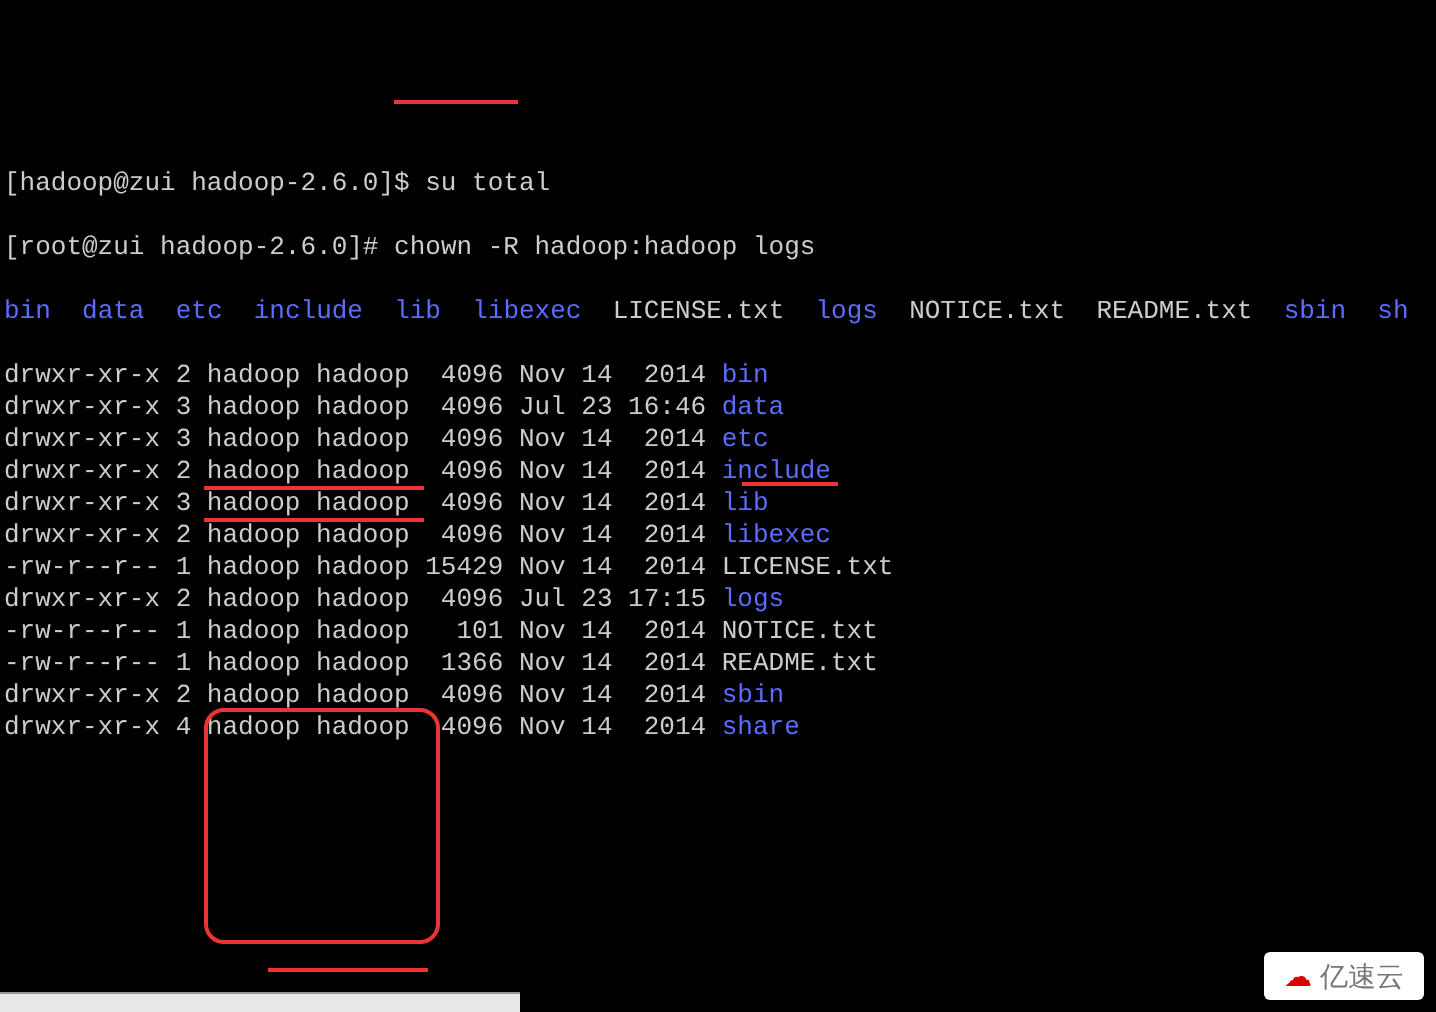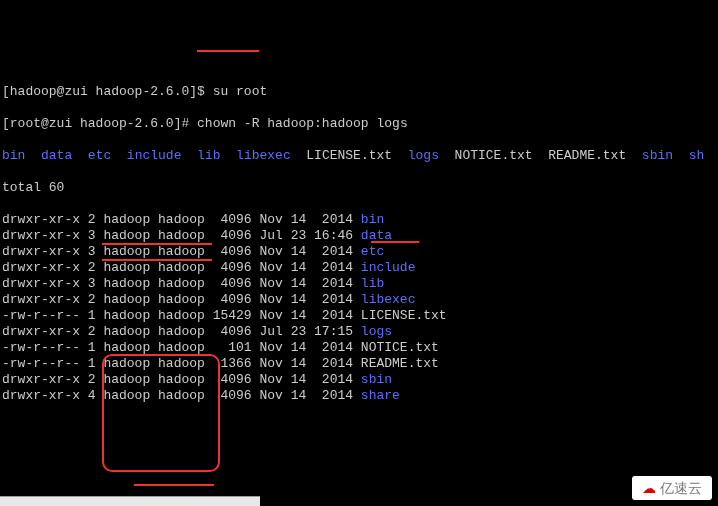--- a/index.html
+++ b/index.html
@@ -53,24 +53,23 @@
     border-top:1px solid #999;
     z-index:0;
   }
 </style>
 </head>
 <body>
 
 
 
 <div class="term">
-<span class="row">[hadoop@zui hadoop-2.6.0]$ su root</span>
+<span class="row">[hadoop@zui hadoop-2.6.0]$ su total</span>
 <span class="row"><span>[root@zui hadoop-2.6.0]# </span><span class="cmd">chown -R hadoop:hadoop logs</span></span>
 <span class="row"><span class="dir">bin</span>  <span class="dir">data</span>  <span class="dir">etc</span>  <span class="dir">include</span>  <span class="dir">lib</span>  <span class="dir">libexec</span>  <span class="file">LICENSE.txt</span>  <span class="dir">logs</span>  <span class="file">NOTICE.txt</span>  <span class="file">README.txt</span>  <span class="dir">sbin</span>  <span class="dir">sh</span></span>
-<span class="row">total 60</span>
 <div id="ll-block"><span class="row"><span>drwxr-xr-x 2 hadoop hadoop  4096 Nov 14  2014 </span><span class="dir">bin</span></span><span class="row"><span>drwxr-xr-x 3 hadoop hadoop  4096 Jul 23 16:46 </span><span class="dir">data</span></span><span class="row"><span>drwxr-xr-x 3 hadoop hadoop  4096 Nov 14  2014 </span><span class="dir">etc</span></span><span class="row"><span>drwxr-xr-x 2 hadoop hadoop  4096 Nov 14  2014 </span><span class="dir">include</span></span><span class="row"><span>drwxr-xr-x 3 hadoop hadoop  4096 Nov 14  2014 </span><span class="dir">lib</span></span><span class="row"><span>drwxr-xr-x 2 hadoop hadoop  4096 Nov 14  2014 </span><span class="dir">libexec</span></span><span class="row"><span>-rw-r--r-- 1 hadoop hadoop 15429 Nov 14  2014 </span><span class="file">LICENSE.txt</span></span><span class="row"><span>drwxr-xr-x 2 hadoop hadoop  4096 Jul 23 17:15 </span><span class="dir">logs</span></span><span class="row"><span>-rw-r--r-- 1 hadoop hadoop   101 Nov 14  2014 </span><span class="file">NOTICE.txt</span></span><span class="row"><span>-rw-r--r-- 1 hadoop hadoop  1366 Nov 14  2014 </span><span class="file">README.txt</span></span><span class="row"><span>drwxr-xr-x 2 hadoop hadoop  4096 Nov 14  2014 </span><span class="dir">sbin</span></span><span class="row"><span>drwxr-xr-x 4 hadoop hadoop  4096 Nov 14  2014 </span><span class="dir">share</span></span></div>
 
 
 
 
 
 
 </div>
 
 

